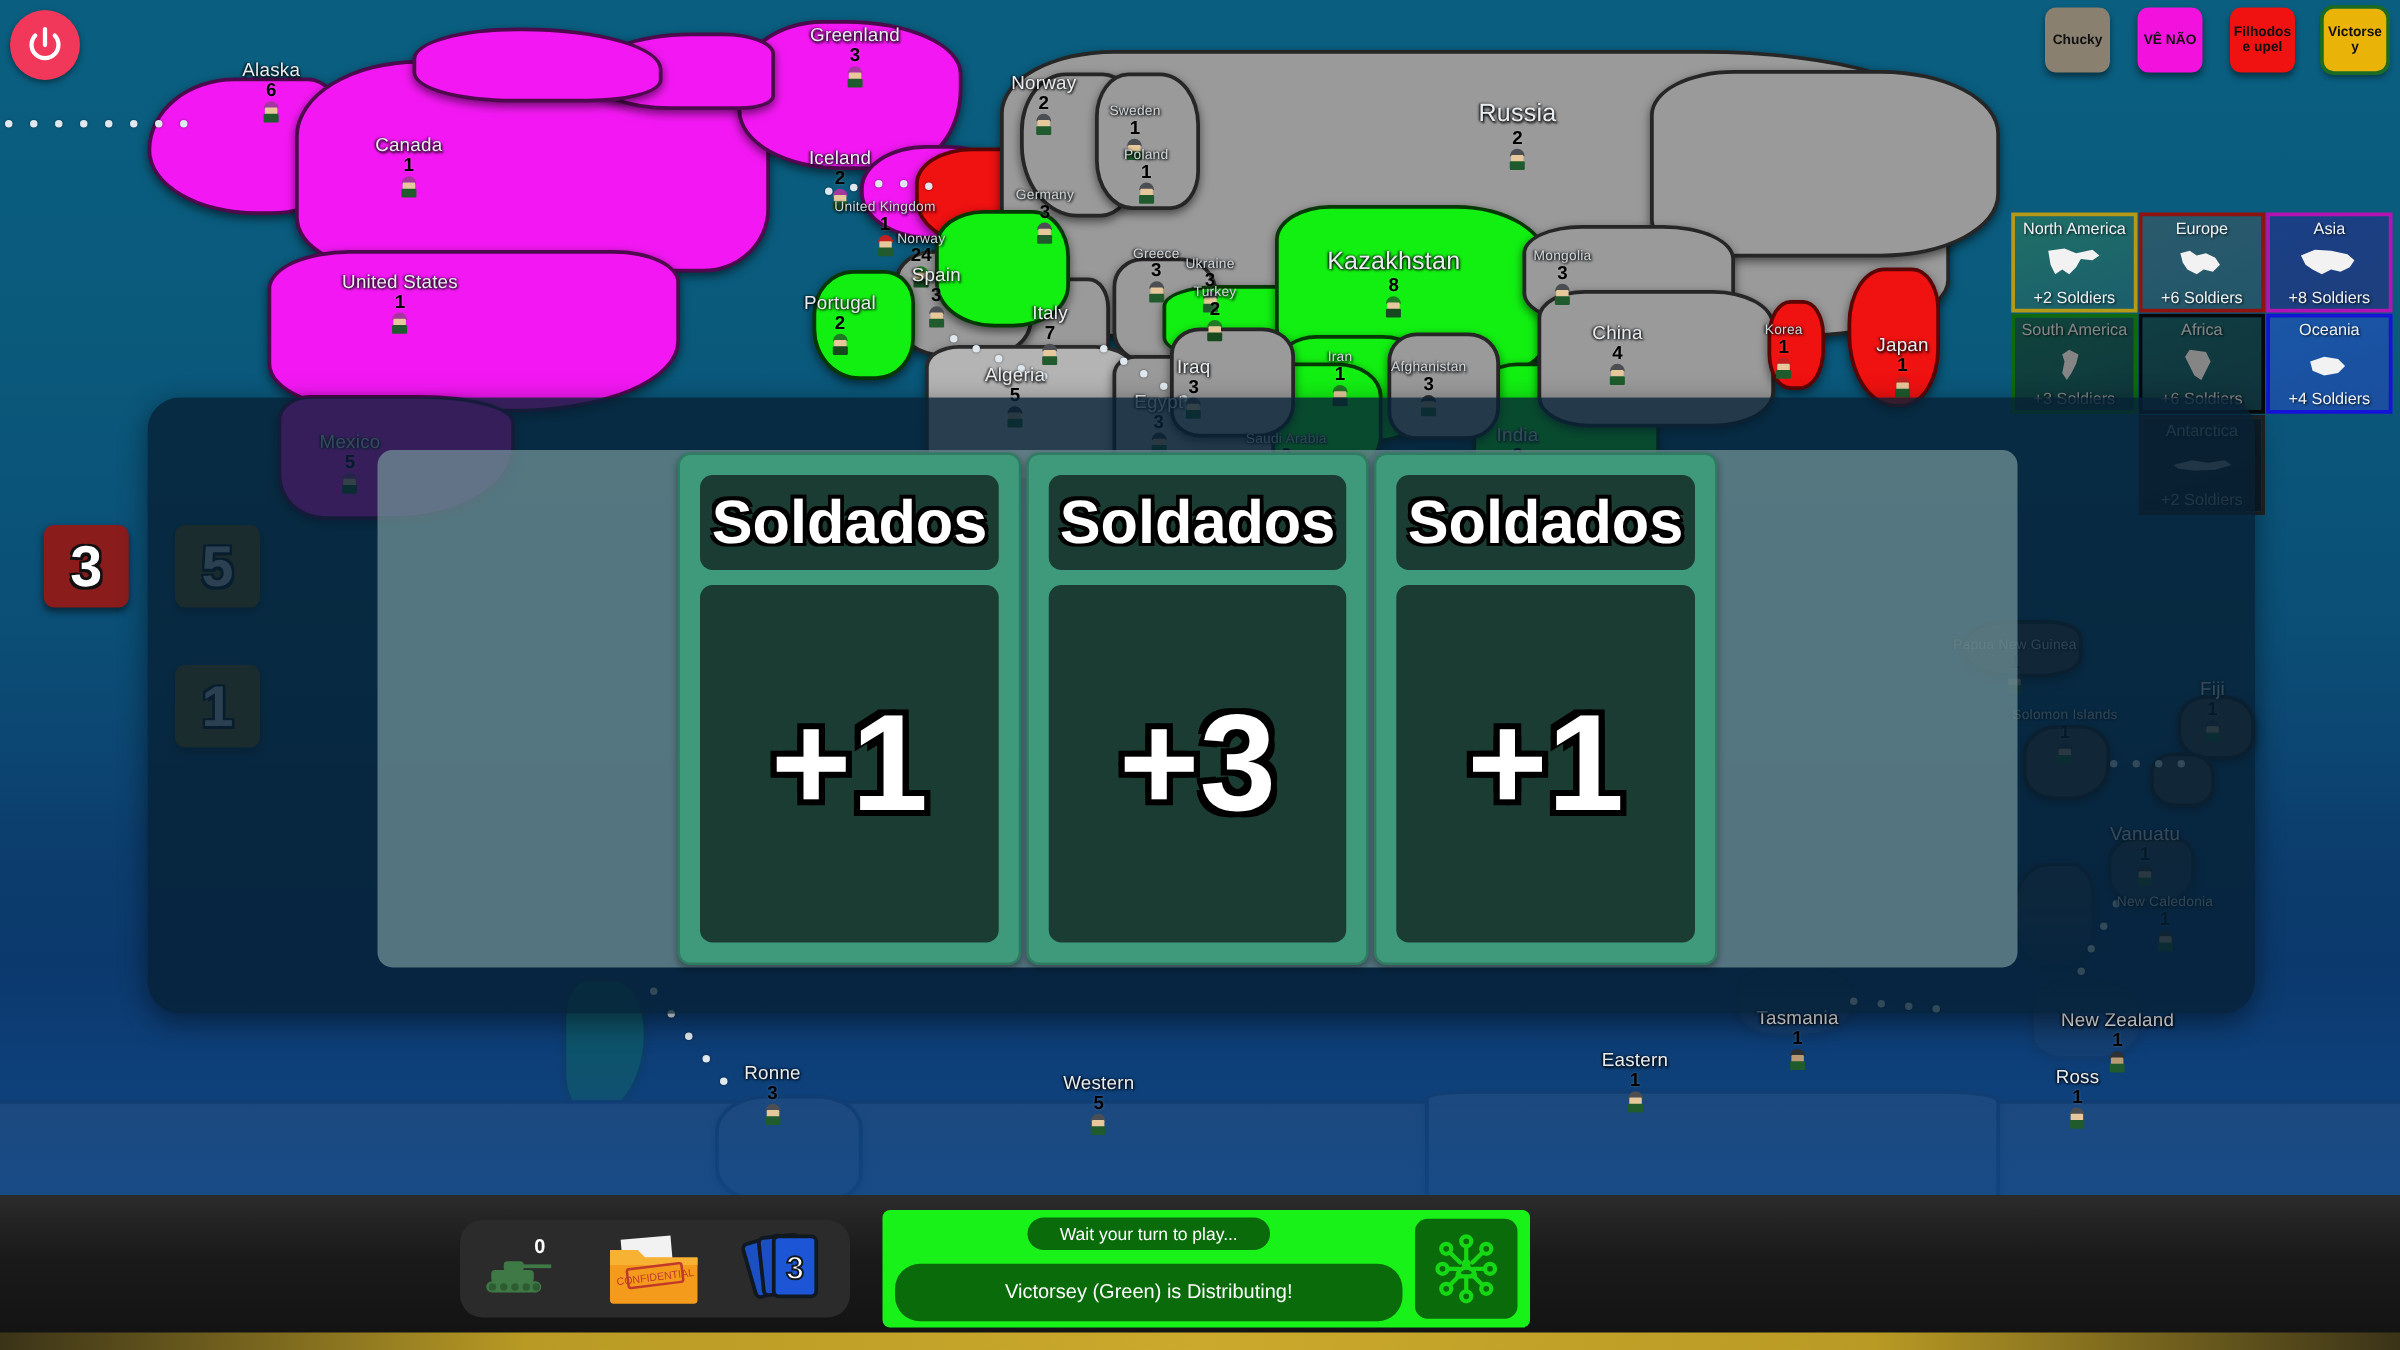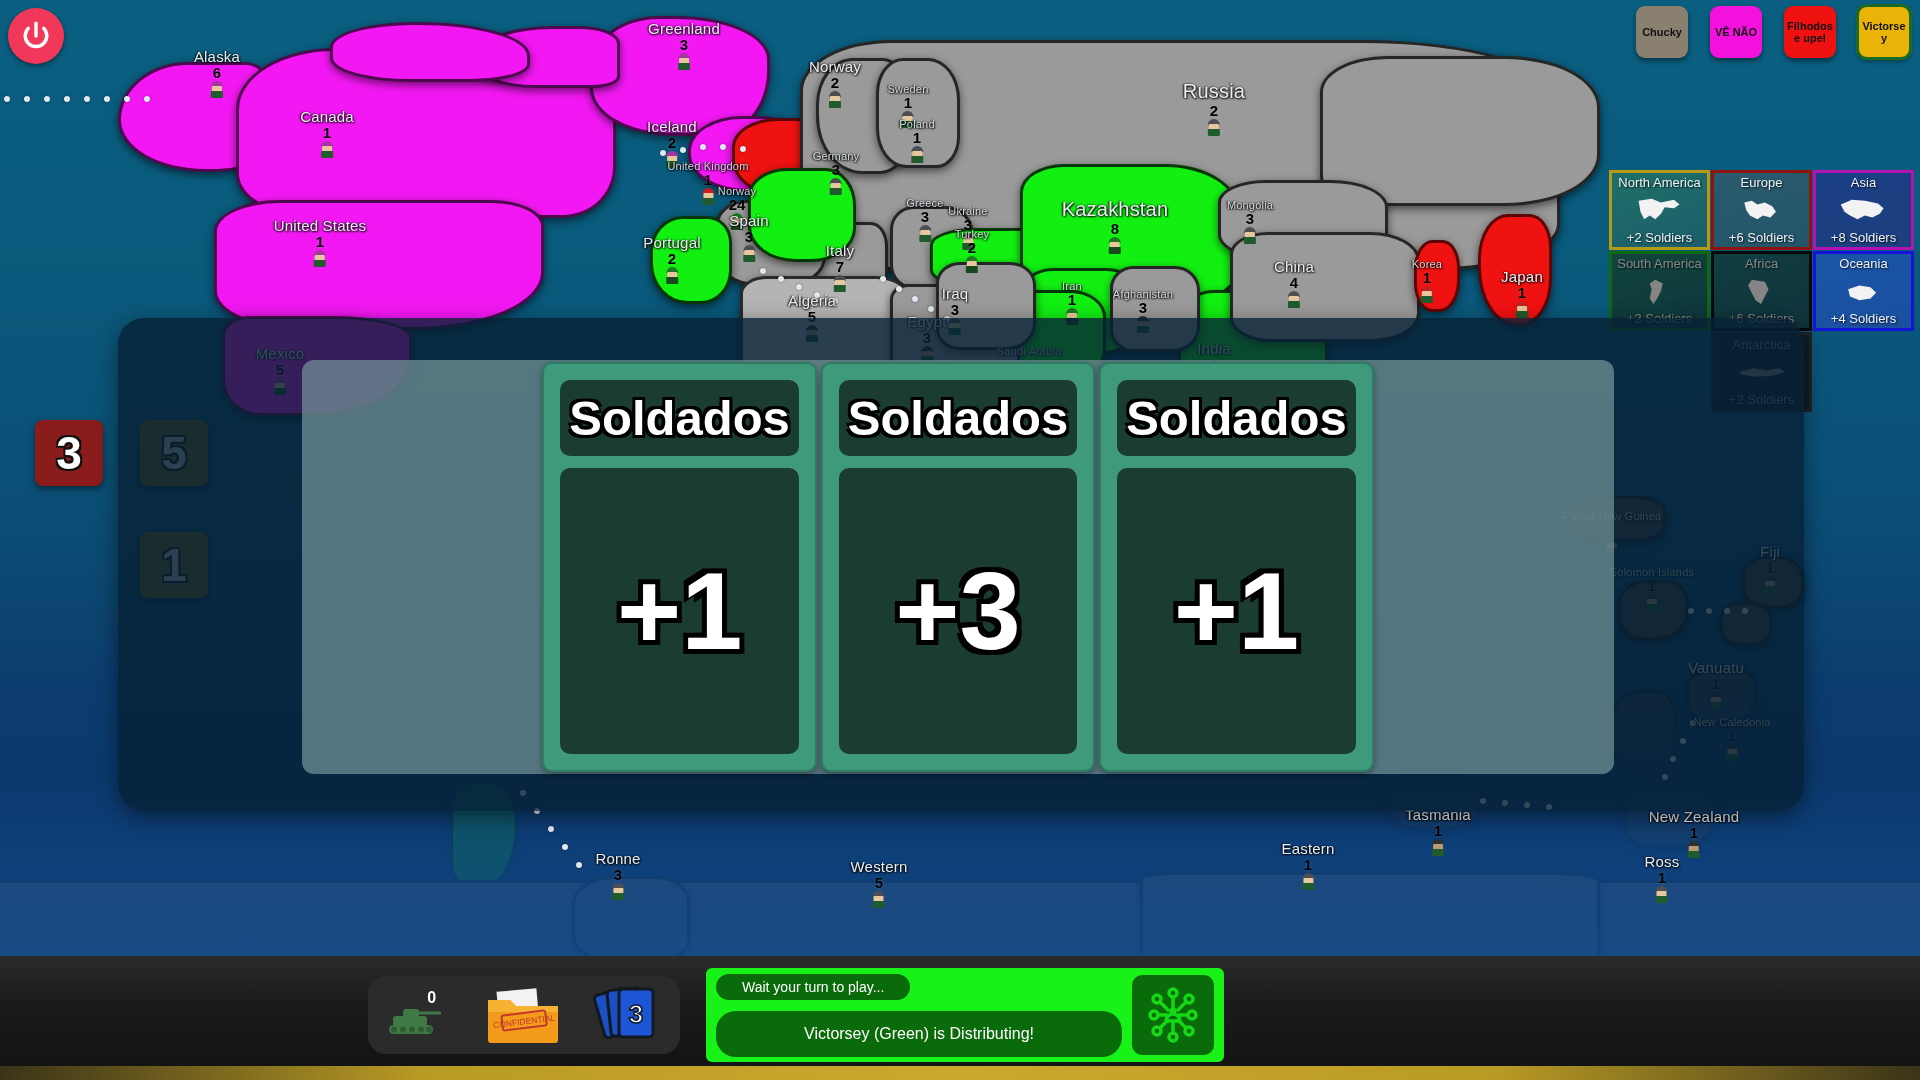--- a/index.html
+++ b/index.html
@@ -228,21 +228,21 @@
     position: absolute; left: 44px; top: -2px; font-size: 16px; font-weight: bold; color: #fff;
   }
   .folder { position: relative; width: 78px; height: 58px; cursor: pointer; }
   .cards-icon { position: relative; width: 72px; height: 64px; cursor: pointer; }
 
   .status-pod {
     position: absolute; left: 706px; top: 12px; width: 518px; height: 94px;
     background: #19f219; border-radius: 6px; cursor: pointer;
     display: flex; align-items: center; gap: 10px; padding: 8px 10px;
   }
-  .status-texts { flex: 1; display: flex; flex-direction: column; gap: 11px; align-items: flex-start; }
+  .status-texts { flex: 1; display: flex; flex-direction: column; gap: 11px; align-items: center; }
   .status-line1 {
     background: #0a6b0a; border-radius: 20px; color: #fff; font-size: 14px;
     padding: 5px 26px; white-space: nowrap;
   }
   .status-line2 {
     background: #0a6b0a; border-radius: 20px; color: #fff; font-size: 16px;
     padding: 14px 26px; white-space: nowrap; width: 100%; text-align: center;
   }
   .net-icon {
     width: 82px; height: 80px; background: #0a6b0a; border-radius: 10px;

